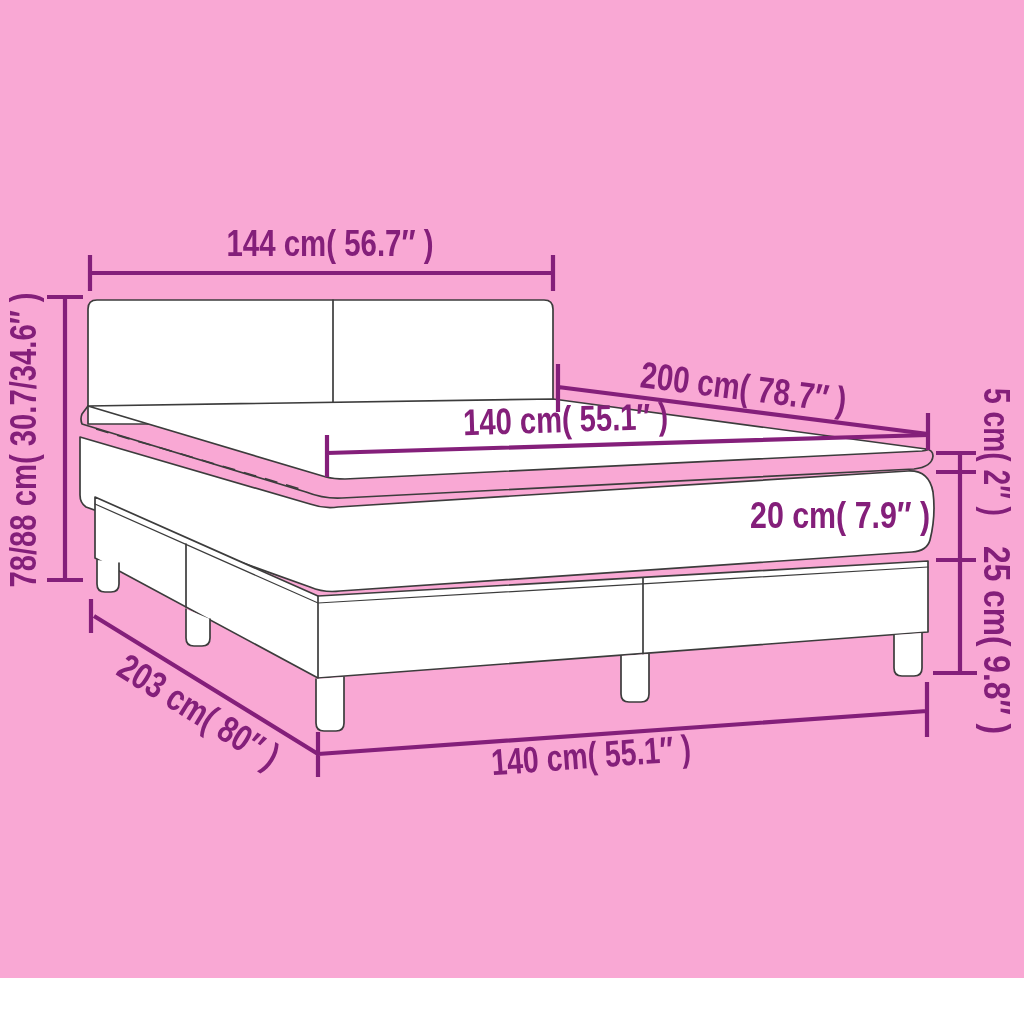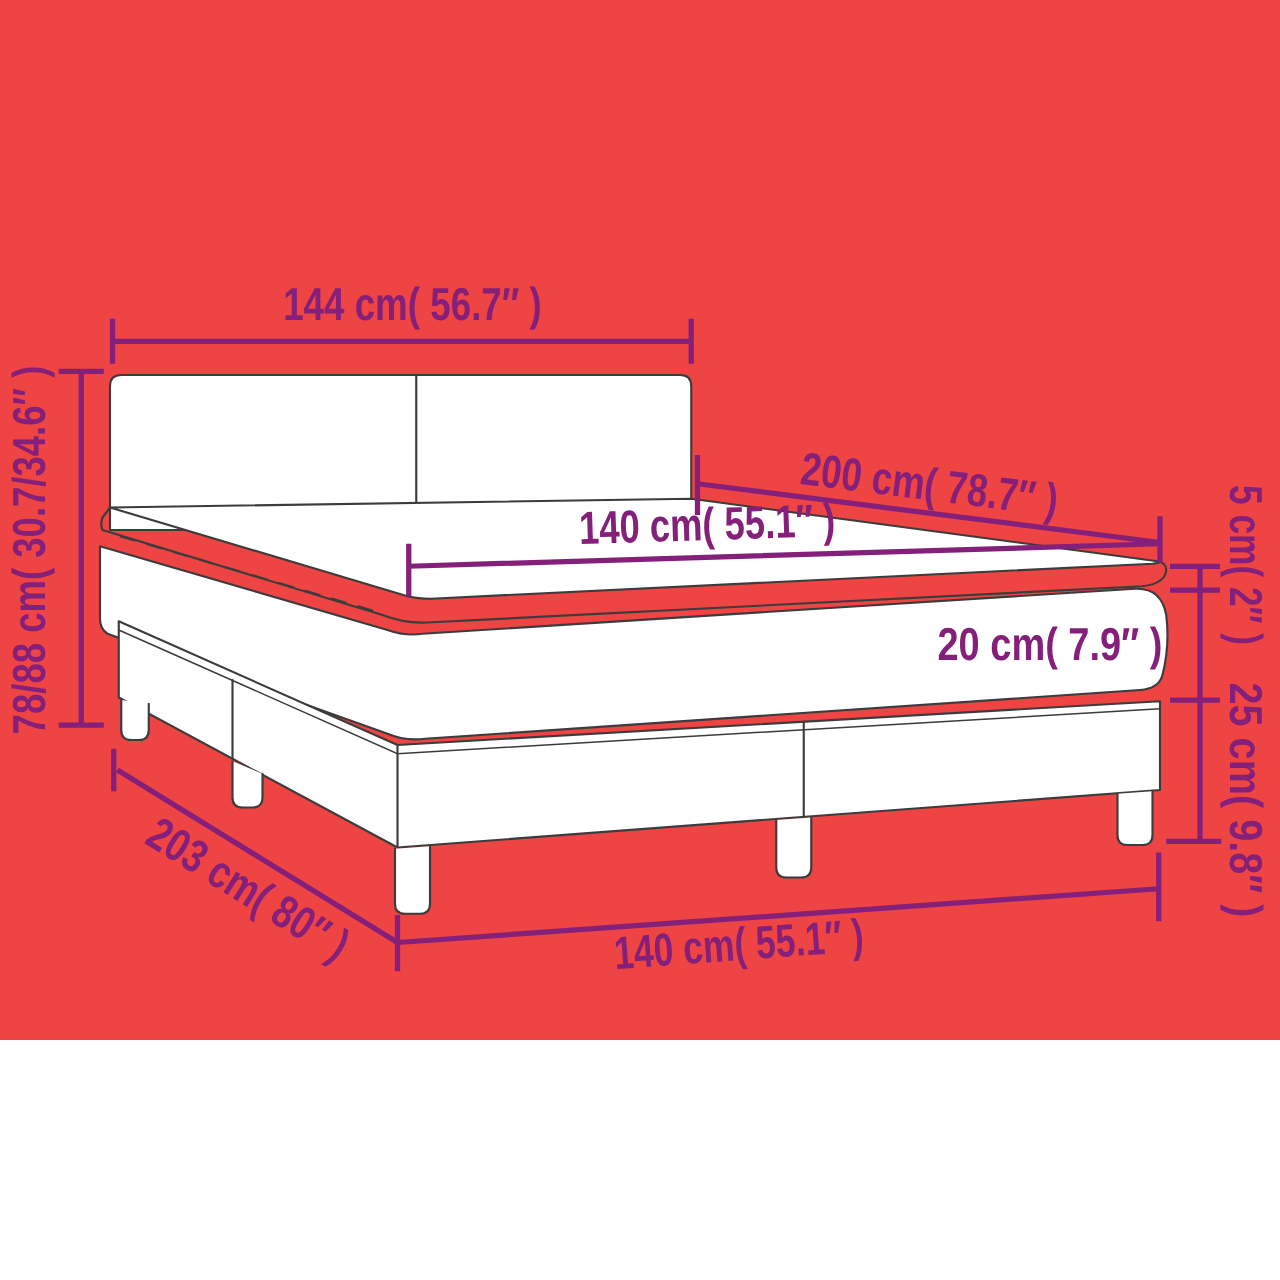--- a/index.html
+++ b/index.html
@@ -6,22 +6,22 @@
     margin: 0;
     padding: 0;
     background: #ffffff;
     width: 1024px;
     height: 1024px;
     overflow: hidden;
   }
   .stage {
     position: relative;
     width: 1024px;
-    height: 832px;
-    background: #ef4444;
+    height: 978px;
+    background: #f9a8d4;
   }
   svg { display: block; }
   .outline {
     fill: #ffffff;
     stroke: #3c3c3c;
     stroke-width: 1.7;
     stroke-linejoin: round;
     stroke-linecap: round;
   }
   .outline-line {

